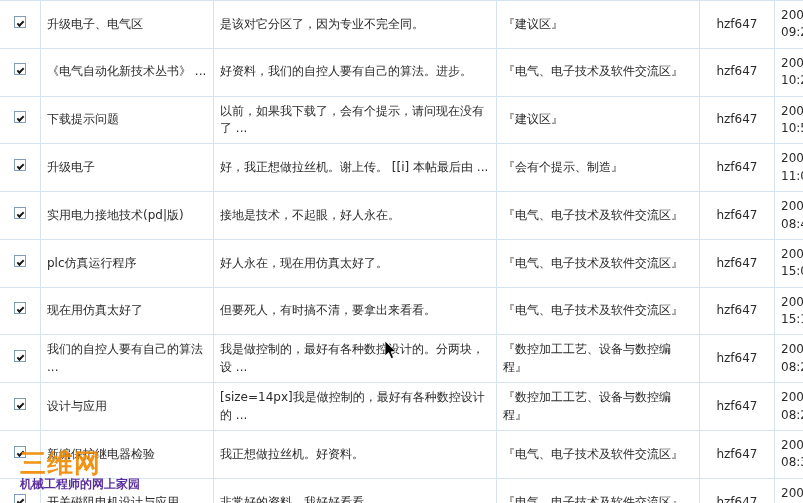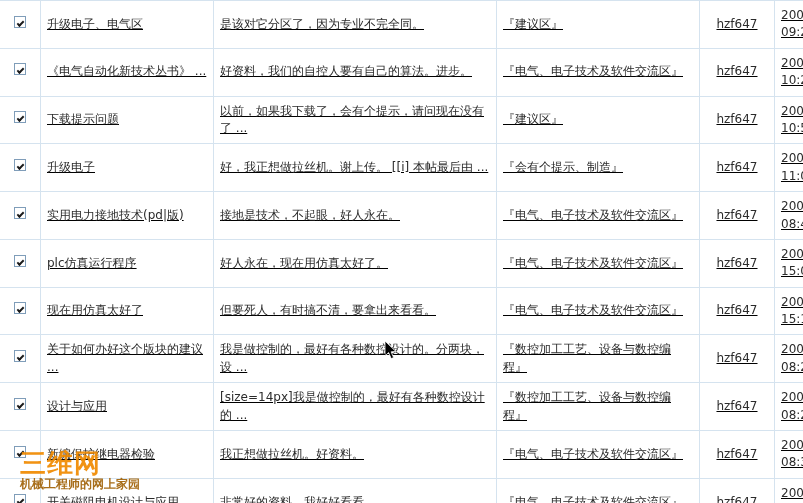--- a/index.html
+++ b/index.html
@@ -11,21 +11,20 @@
     font-family: "DejaVu Sans", "Liberation Sans", sans-serif;
     font-size: 12px;
     color: #000000;
   }
   .screen {
     position: relative;
     width: 803px;
     height: 503px;
     overflow: hidden;
     background: #ffffff;
-    text-decoration: underline;
   }
   table.post-table {
     border-collapse: collapse;
     table-layout: fixed;
     width: 803px;
   }
   table.post-table td {
     border-top: 1px solid #d5e3ef;
     border-bottom: 1px solid #d5e3ef;
     vertical-align: middle;
@@ -110,21 +109,21 @@
     font-size: 26px;
     font-weight: bold;
     color: #f08a00;
     letter-spacing: 1px;
     line-height: 28px;
     font-family: "DejaVu Sans", "Liberation Sans", sans-serif;
   }
   .wm-text2 {
     font-size: 12px;
     font-weight: bold;
-    color: #a16207;
+    color: #4c1d95;
     line-height: 14px;
     letter-spacing: 0px;
   }
   .wm-text3 {
     font-size: 11px;
     color: #b36a1a;
     line-height: 13px;
   }
 </style>
 </head>
@@ -206,21 +205,21 @@
           <td class="col-excerpt vline">但要死人，有时搞不清，要拿出来看看。</td>
           <td class="col-forum vline">『电气、电子技术及软件交流区』</td>
           <td class="col-author vline">hzf647</td>
           <td class="col-date vline">
             <span class="date-line">2006-12-15</span>
             <span class="date-line">15:13</span>
           </td>
         </tr>
         <tr>
           <td class="col-check"><span class="checkbox"></span></td>
-          <td class="col-title vline">关于如何办好这个版块的建议 ...</td>
+          <td class="col-title vline">我们的自控人要有自己的算法 ...</td>
           <td class="col-excerpt vline">我是做控制的，最好有各种数控设计的。分两块，设 ...</td>
           <td class="col-forum vline">『数控加工工艺、设备与数控编程』</td>
           <td class="col-author vline">hzf647</td>
           <td class="col-date vline">
             <span class="date-line">2006-12-18</span>
             <span class="date-line">08:24</span>
           </td>
         </tr>
         <tr>
           <td class="col-check"><span class="checkbox"></span></td>

